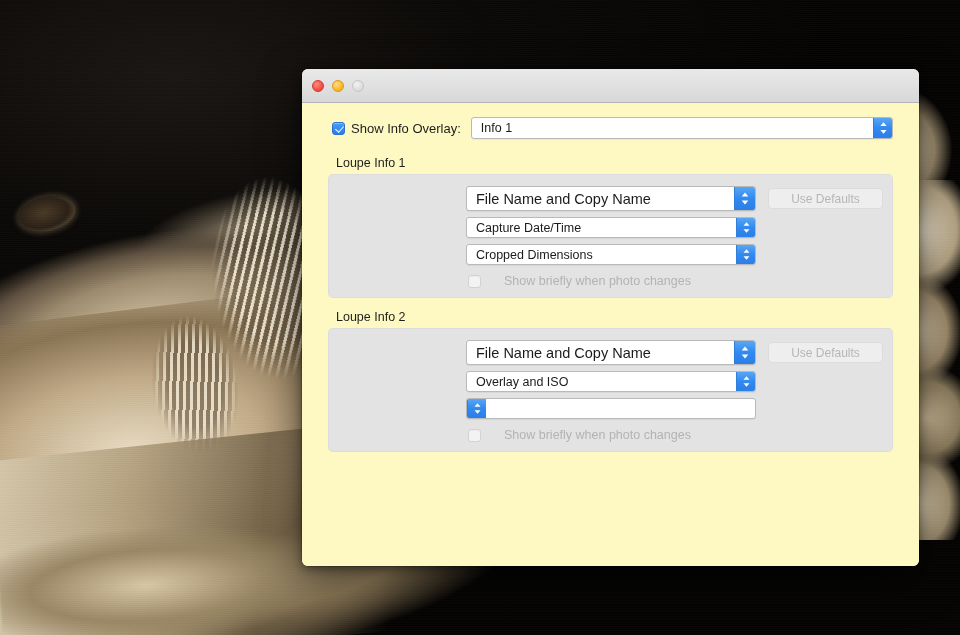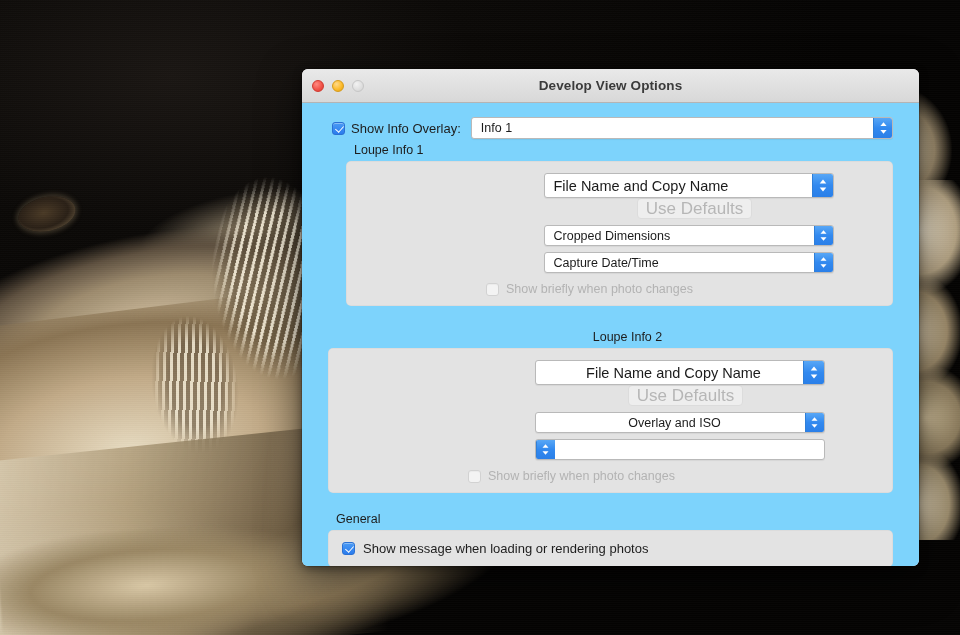--- a/index.html
+++ b/index.html
@@ -187,21 +187,21 @@
     color: #3b3b3b;
     letter-spacing: 0.1px;
     user-select: none;
   }
 
   
   #content {
     flex: 1 1 auto;
     padding: 0;
     position: relative;
-    background: #7dd3fc;
+    background: #fef9c3;
   }
 
   
   #overlay-row {
     display: flex;
     align-items: center;
     padding: 14px 26px 0 30px;
   }
   #overlay-row .cb-label {
     font-size: 13px;
@@ -286,32 +286,31 @@
     color: #1d1d1d;
     margin: 0 0 4px 34px;
   }
   .groupbox {
     margin: 0 26px 0 26px;
     background: #e3e3e3;
     border-radius: 5px;
     box-shadow: inset 0 0 0 0.5px rgba(0,0,0,0.055);
     box-sizing: border-box;
   }
-  #loupe1-section { margin-top: 4px; padding-left: 18px; }
-  #loupe2-section { margin-top: 24px; text-align: center; }
+  #loupe1-section { margin-top: 17px; }
+  #loupe2-section { margin-top: 12px; }
   #general-section { margin-top: 19px; }
 
   #loupe1-box, #loupe2-box { padding: 12px 0 10px 0; }
 
   .popup-row {
     display: flex;
     align-items: center;
     padding-left: 138px;
     margin-bottom: 6px;
-    flex-direction: column;
   }
   .popup-row:last-of-type { margin-bottom: 0; }
 
   .popup.big {
     width: 290px;
     height: 25px;
     font-size: 14.5px;
   }
   .popup.big .stepper { width: 20px; }
   .popup.small {
@@ -322,33 +321,34 @@
   .popup.small .stepper { width: 18px; }
 
   .use-defaults {
     margin-left: 12px;
     width: 115px;
     height: 21px;
     border-radius: 4px;
     background: #eeeeee;
     border: 0.5px solid #dcdcdc;
     color: #b6b6b6;
-    font-size: 17px;
+    font-size: 12px;
     display: flex;
     align-items: center;
     justify-content: center;
     box-sizing: border-box;
     user-select: none;
   }
 
   .brief-row {
     display: flex;
     align-items: center;
     padding-left: 140px;
     margin-top: 9px;
+    gap: 16px;
   }
   .brief-row .cb-label {
     margin-left: 7px;
     font-size: 12.5px;
     color: #b3b3b3;
   }
 
   #general-box {
     padding: 11px 0 11px 0;
     display: flex;
@@ -380,21 +380,20 @@
 </div>
 
 <div id="dialog">
 
   <div id="titlebar">
     <div id="traffic-lights">
       <div class="light" id="light-close"></div>
       <div class="light" id="light-min"></div>
       <div class="light" id="light-zoom"></div>
     </div>
-    <div id="window-title">Develop View Options</div>
   </div>
 
   <div id="content">
 
     <div id="overlay-row">
       <div class="checkbox checked"></div>
       <div class="cb-label">Show Info Overlay:</div>
       <div class="popup" id="overlay-popup">
         <div class="ptext">Info 1</div>
         <div class="stepper">
@@ -418,33 +417,33 @@
                 <path d="M5 1.4 L8.3 5.5 L1.7 5.5 Z" fill="#ffffff"></path>
                 <path d="M5 13.6 L1.7 9.5 L8.3 9.5 Z" fill="#ffffff"></path>
               </svg>
             </div>
           </div>
           <div class="use-defaults">Use Defaults</div>
         </div>
 
         <div class="popup-row">
           <div class="popup small">
-            <div class="ptext">Cropped Dimensions</div>
+            <div class="ptext">Capture Date/Time</div>
             <div class="stepper">
               <svg width="9" height="13" viewBox="0 0 9 13">
                 <path d="M4.5 1.2 L7.5 4.8 L1.5 4.8 Z" fill="#ffffff"></path>
                 <path d="M4.5 11.8 L1.5 8.2 L7.5 8.2 Z" fill="#ffffff"></path>
               </svg>
             </div>
           </div>
         </div>
 
         <div class="popup-row">
           <div class="popup small">
-            <div class="ptext">Capture Date/Time</div>
+            <div class="ptext">Cropped Dimensions</div>
             <div class="stepper">
               <svg width="9" height="13" viewBox="0 0 9 13">
                 <path d="M4.5 1.2 L7.5 4.8 L1.5 4.8 Z" fill="#ffffff"></path>
                 <path d="M4.5 11.8 L1.5 8.2 L7.5 8.2 Z" fill="#ffffff"></path>
               </svg>
             </div>
           </div>
         </div>
 
         <div class="brief-row">
@@ -496,22 +495,15 @@
         </div>
 
         <div class="brief-row">
           <div class="checkbox unchecked-disabled"></div>
           <div class="cb-label">Show briefly when photo changes</div>
         </div>
 
       </div>
     </div>
 
-    <div id="general-section">
-      <div class="group-label">General</div>
-      <div class="groupbox" id="general-box">
-        <div class="checkbox checked"></div>
-        <div class="cb-label">Show message when loading or rendering photos</div>
-      </div>
-    </div>
 
   </div>
 </div>
 
 </body></html>

